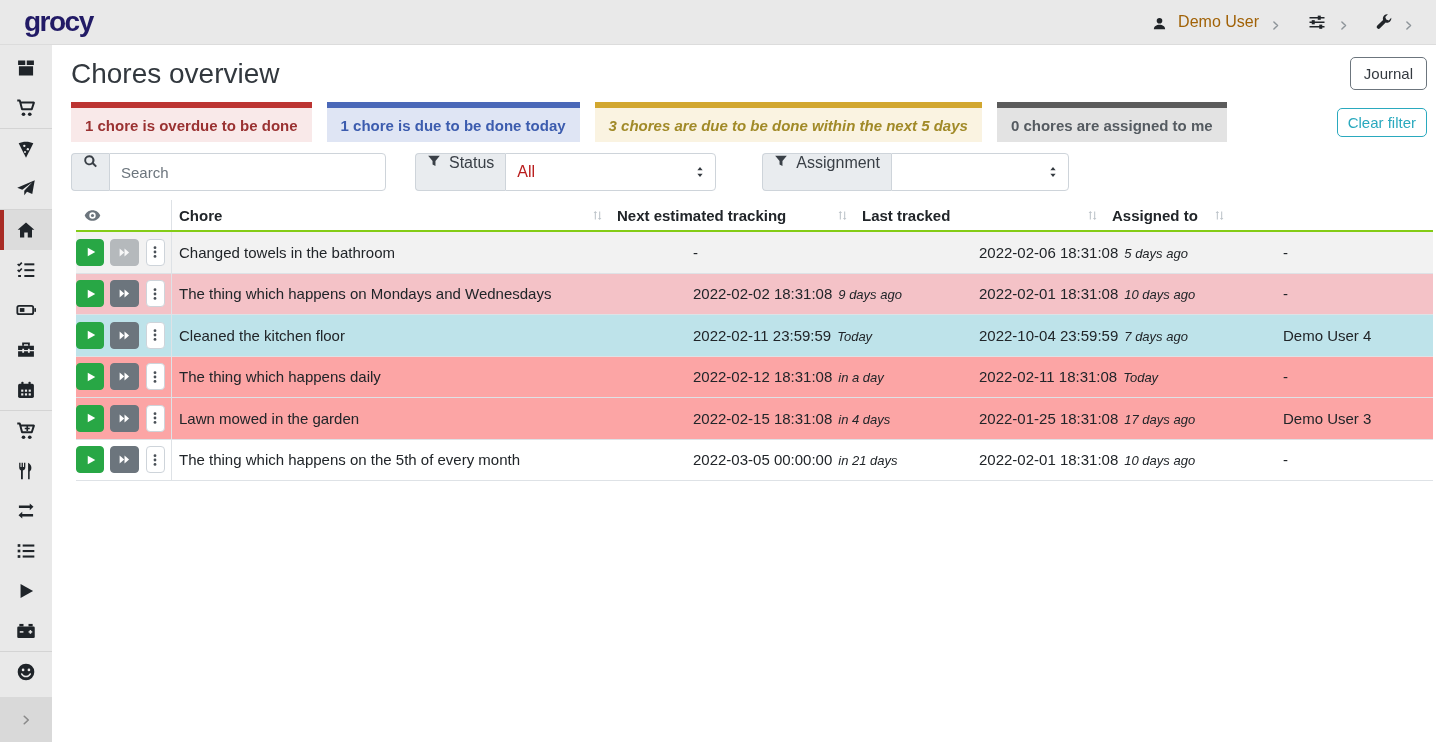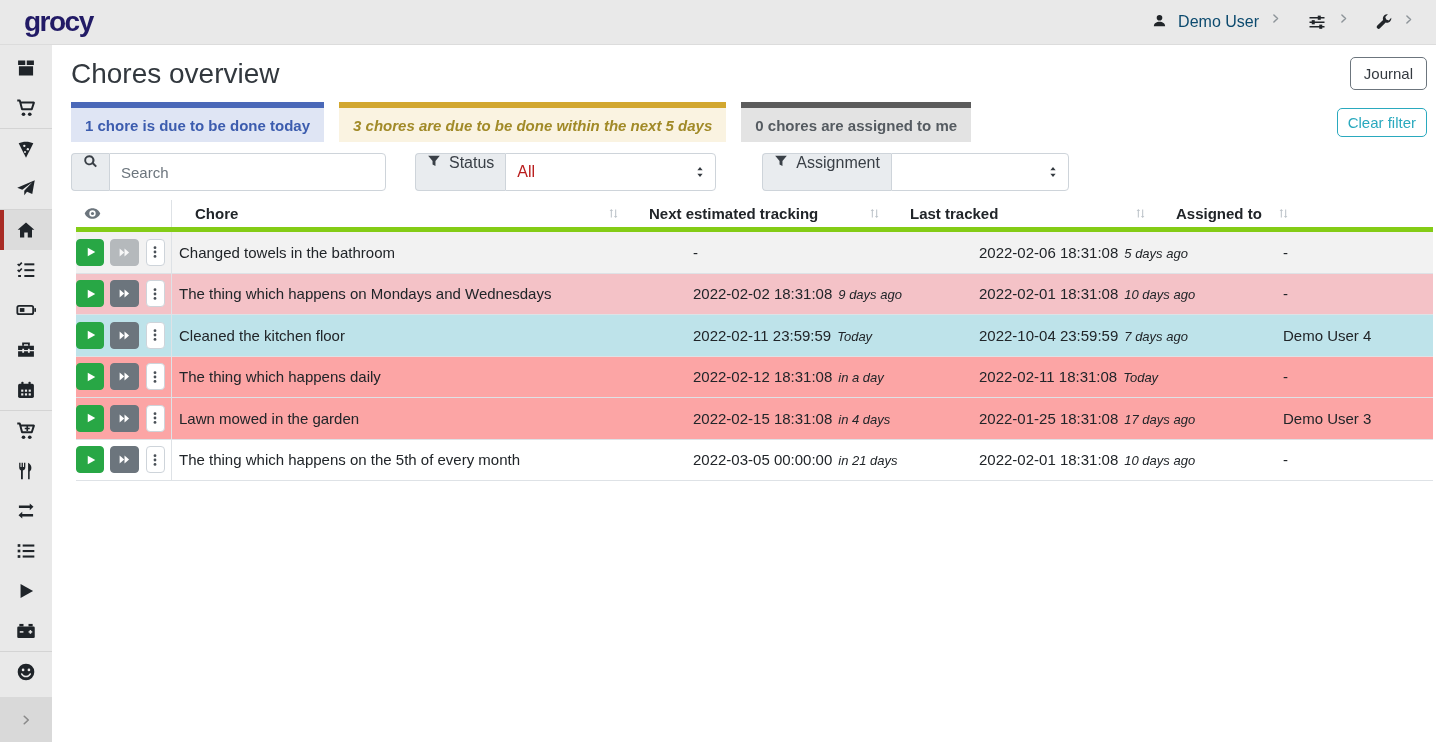--- a/index.html
+++ b/index.html
@@ -12,21 +12,21 @@
   svg { display:block; }
 
   
   .navbar {
     height:45px; background:#e9e9e9; border-bottom:1px solid #dcdcdc;
     display:flex; align-items:center; justify-content:space-between;
     padding:0 22px 0 24px;
   }
   .logo { font-size:28px; font-weight:800; letter-spacing:-1.5px; color:#221b66; cursor:pointer; }
   .nav-right { display:flex; align-items:center; gap:26px; }
-  .nav-chunk { display:flex; align-items:flex-start; gap:11px; font-size:16px; color:#0c4a6e; cursor:pointer; }
+  .nav-chunk { display:flex; align-items:flex-end; gap:11px; font-size:16px; color:#a16207; cursor:pointer; }
   .nav-ic { width:18px; height:18px; color:#212529; }
   .nav-ic.person { width:15px; height:15px; }
   .nav-ic.sliders { width:20px; height:18px; }
   .nav-ic.wrench { width:17px; height:17px; }
   .chev { width:11px; height:11px; color:#8d9499; }
 
   
   .sidebar {
     position:absolute; left:0; top:45px; bottom:0; width:52px;
     background:#e9e9e9; padding-top:3px;
@@ -90,21 +90,21 @@
   }
   .iselect .ud { width:14px; height:14px; color:#343a40; }
   .sel-status { width:211px; }
   .sel-assign { width:178px; }
   .g-assign { margin-left:17px; }
 
   
   .table-wrap { margin:0 -6px 0 5px; }
   .thead {
     display:grid; grid-template-columns:96px 438px 245px 250px 127px 1fr;
-    height:32px; border-bottom:5px solid #84cc16;gap:16px;
+    height:32px; border-bottom:2px solid #84cc16;
   }
   .hcell {
     display:flex; align-items:center; justify-content:space-between;
     font-weight:700; font-size:15px; padding:0 6px 0 7px; cursor:pointer;
   }
   .h-actions { padding-left:8px; border-right:1px solid #dee2e6; justify-content:flex-start; color:#6c757d; cursor:default; }
   .h-fill { cursor:default; }
   .eye { width:17px; height:17px; }
   .sort { width:13px; height:13px; color:#bfc5cb; flex:none; }
 
@@ -409,20 +409,23 @@
 
 <main>
 
   <div class="title-row">
     <h1>Chores overview</h1>
     <button class="btn-journal">Journal</button>
   </div>
 
   <div class="cards-row">
     <div style="display:flex;gap:15px">
+        <div class="filter-card" style="background: rgb(249, 233, 233); border-top-color: rgb(188, 52, 50); color: rgb(154, 50, 50);">
+          <span>1 chore is overdue to be done</span>
+        </div>
         <div class="filter-card" style="background: rgb(223, 229, 244); border-top-color: rgb(74, 104, 184); color: rgb(60, 92, 174);">
           <span>1 chore is due to be done today</span>
         </div>
         <div class="filter-card" style="background: rgb(250, 243, 225); border-top-color: rgb(210, 167, 47); color: rgb(161, 138, 40); font-style: italic;">
           <span>3 chores are due to be done within the next 5 days</span>
         </div>
         <div class="filter-card" style="background: rgb(227, 227, 227); border-top-color: rgb(91, 91, 91); color: rgb(85, 91, 97);">
           <span>0 chores are assigned to me</span>
         </div>
       </div>

